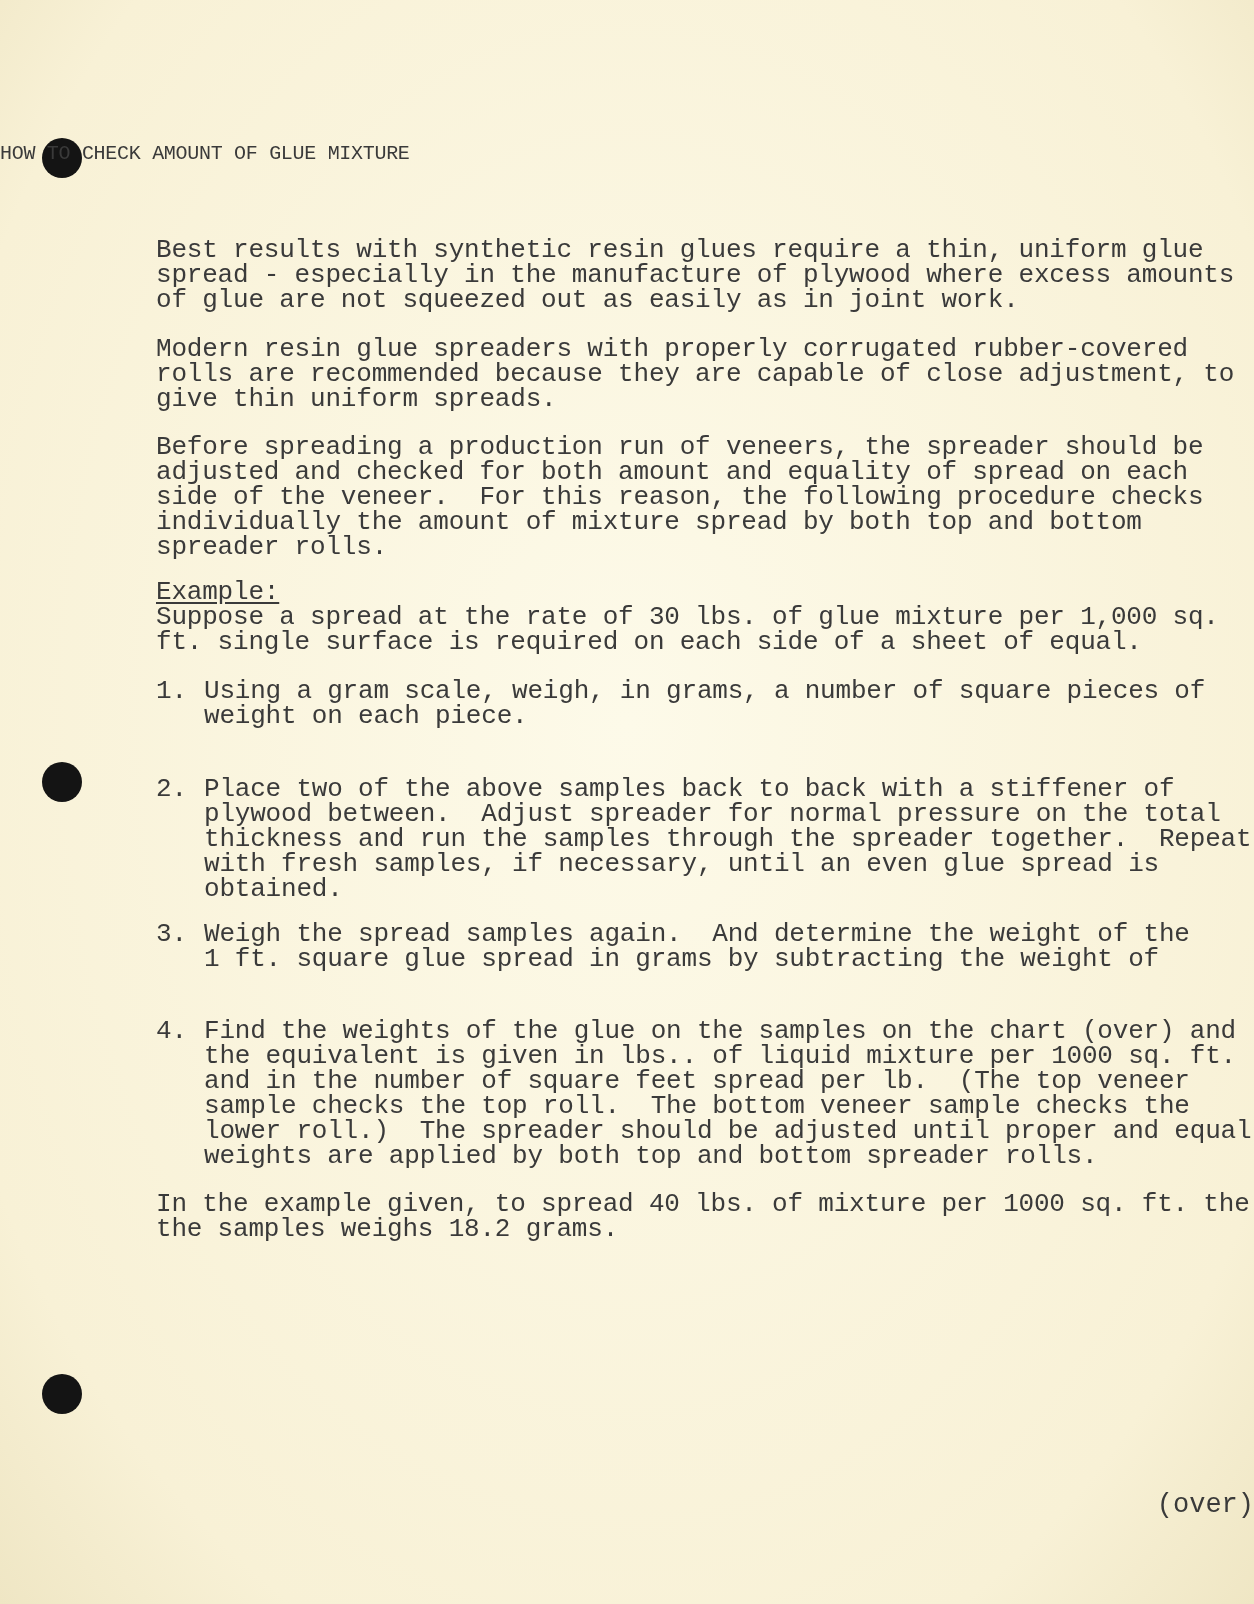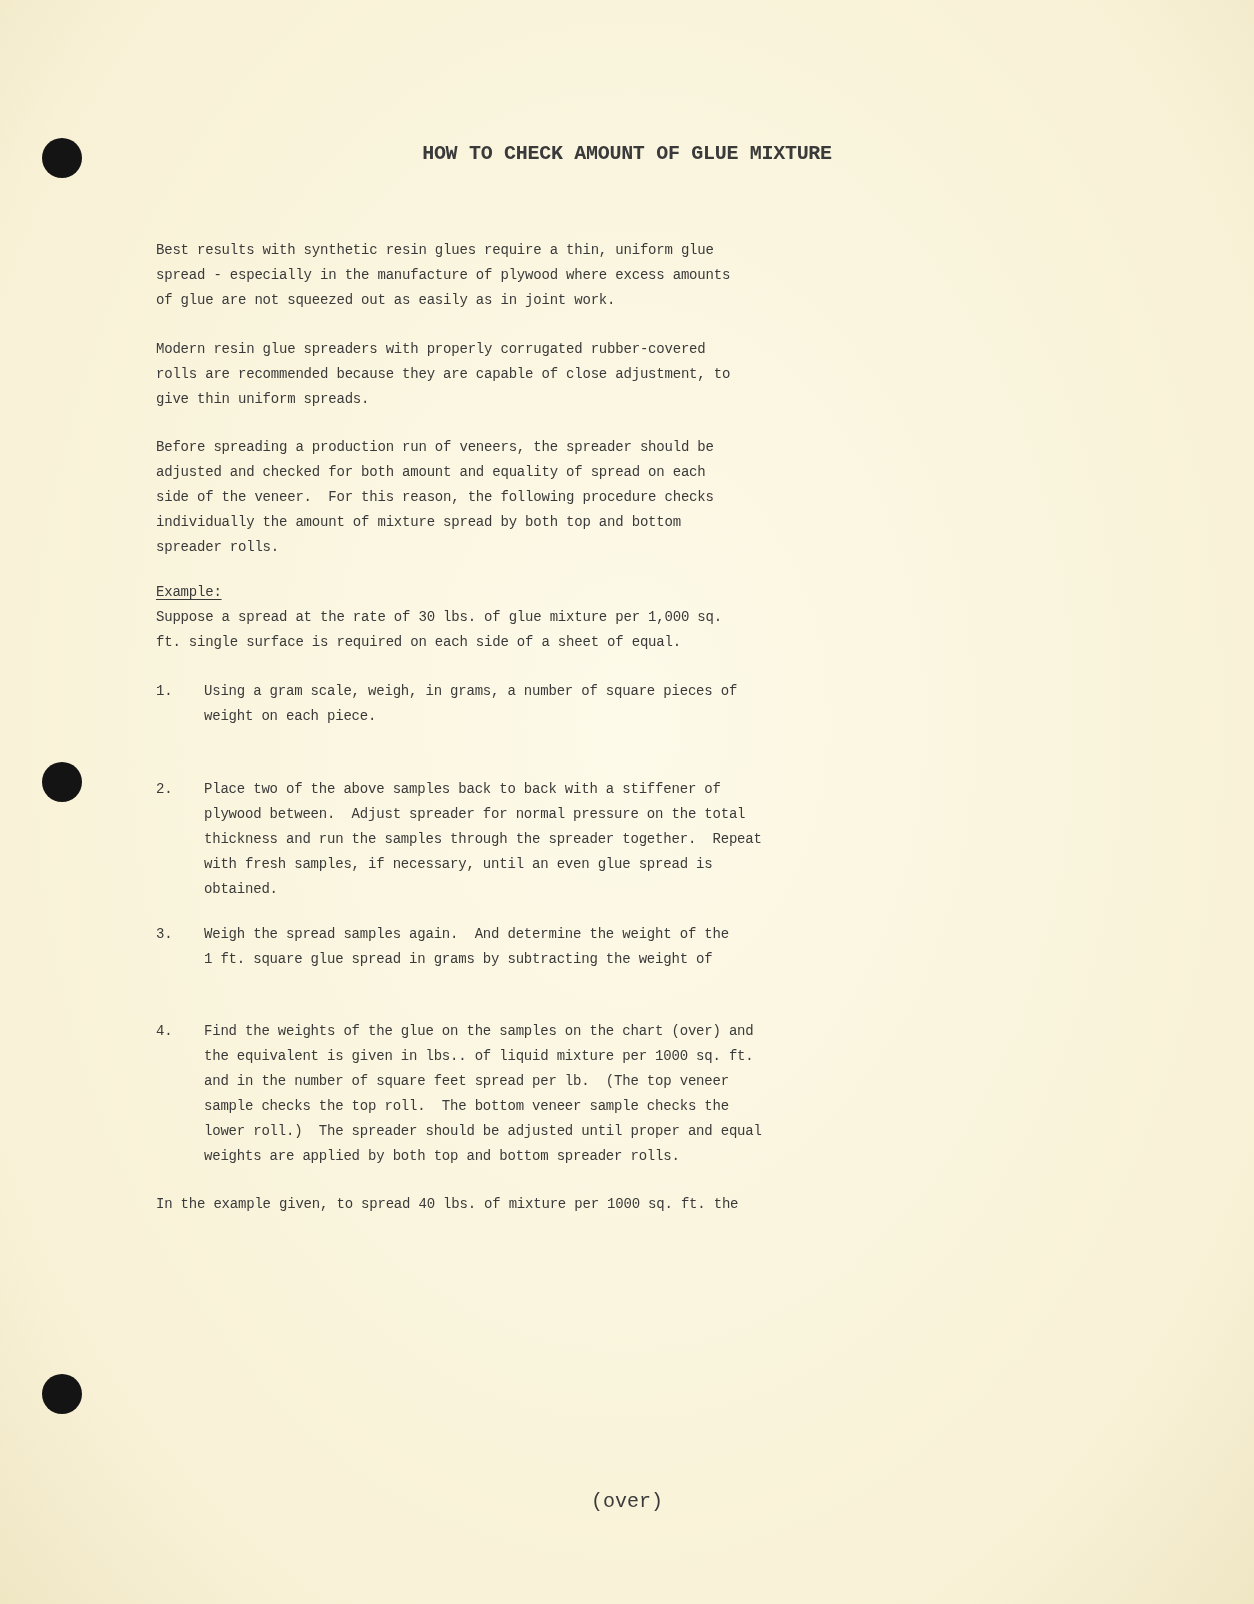--- a/index.html
+++ b/index.html
@@ -7,25 +7,25 @@
     width:1254px; height:1604px; position:relative; overflow:hidden;
     background:#fbf6df;
     font-family:"Liberation Mono", "DejaVu Sans Mono", monospace;
     color:#3a3a3a;
   }
   .page-shade {
     position:absolute; inset:0;
     background: radial-gradient(ellipse at 50% 45%, #fdfae9 0%, #f8f1d6 80%, #efe6c4 100%);
   }
   .punch { position:absolute; width:40px; height:40px; border-radius:50%; background:#141414; left:42px; }
-  .title { position:absolute; left:0; right:0; top:141px; text-align:center; font-size:20px; line-height:25px; letter-spacing:-0.3px;font-weight:bold; }
-  .block { position:absolute; left:156px; width:900px; font-size:14px; line-height:25px; white-space:pre; letter-spacing:-0.2px; }
+  .title { position:absolute; left:0; right:0; top:141px; text-align:left; font-size:20px; line-height:25px; letter-spacing:-0.3px; }
+  .block { position:absolute; left:156px; width:900px; font-size:26px; line-height:25px; white-space:pre; letter-spacing:-0.2px; }
   .u { text-decoration:underline; text-underline-offset:3px;text-align:center; }
   .num { display:inline-block; width:48px; }
-  .footer { position:absolute; top:1490px; left:0; right:0; text-align:center; font-size:20px; }
+  .footer { position:absolute; top:1490px; left:0; right:0; text-align:right; font-size:27px; }
 </style>
 </head>
 <body>
 
 <div class="page-shade"></div>
 <div class="punch" style="top:138px"></div>
 <div class="punch" style="top:762px"></div>
 <div class="punch" style="top:1374px"></div>
 
 <div class="title">
@@ -41,15 +41,15 @@
 <div class="block" style="top:580px"><div><span class="u">Example:</span></div><div>Suppose a spread at the rate of 30 lbs. of glue mixture per 1,000 sq.</div><div>ft. single surface is required on each side of a sheet of equal.</div></div>
 
 <div class="block" style="top:679px"><div><span class="num">1.</span><span>Using a gram scale, weigh, in grams, a number of square pieces of</span></div><div><span class="num"></span><span>weight on each piece.</span></div></div>
 
 <div class="block" style="top:777px"><div><span class="num">2.</span><span>Place two of the above samples back to back with a stiffener of</span></div><div><span class="num"></span><span>plywood between.  Adjust spreader for normal pressure on the total</span></div><div><span class="num"></span><span>thickness and run the samples through the spreader together.  Repeat</span></div><div><span class="num"></span><span>with fresh samples, if necessary, until an even glue spread is</span></div><div><span class="num"></span><span>obtained.</span></div></div>
 
 <div class="block" style="top:922px"><div><span class="num">3.</span><span>Weigh the spread samples again.  And determine the weight of the</span></div><div><span class="num"></span><span>1 ft. square glue spread in grams by subtracting the weight of</span></div></div>
 
 <div class="block" style="top:1019px"><div><span class="num">4.</span><span>Find the weights of the glue on the samples on the chart (over) and</span></div><div><span class="num"></span><span>the equivalent is given in lbs.. of liquid mixture per 1000 sq. ft.</span></div><div><span class="num"></span><span>and in the number of square feet spread per lb.  (The top veneer</span></div><div><span class="num"></span><span>sample checks the top roll.  The bottom veneer sample checks the</span></div><div><span class="num"></span><span>lower roll.)  The spreader should be adjusted until proper and equal</span></div><div><span class="num"></span><span>weights are applied by both top and bottom spreader rolls.</span></div></div>
 
-<div class="block" style="top:1192px"><div>In the example given, to spread 40 lbs. of mixture per 1000 sq. ft. the</div></div>
+<div class="block" style="top:1192px"><div>In the example given, to spread 40 lbs. of mixture per 1000 sq. ft. the</div><div>the samples weighs 18.2 grams.</div></div>
 
 <div class="footer">(over)</div>
 
 </body></html>

